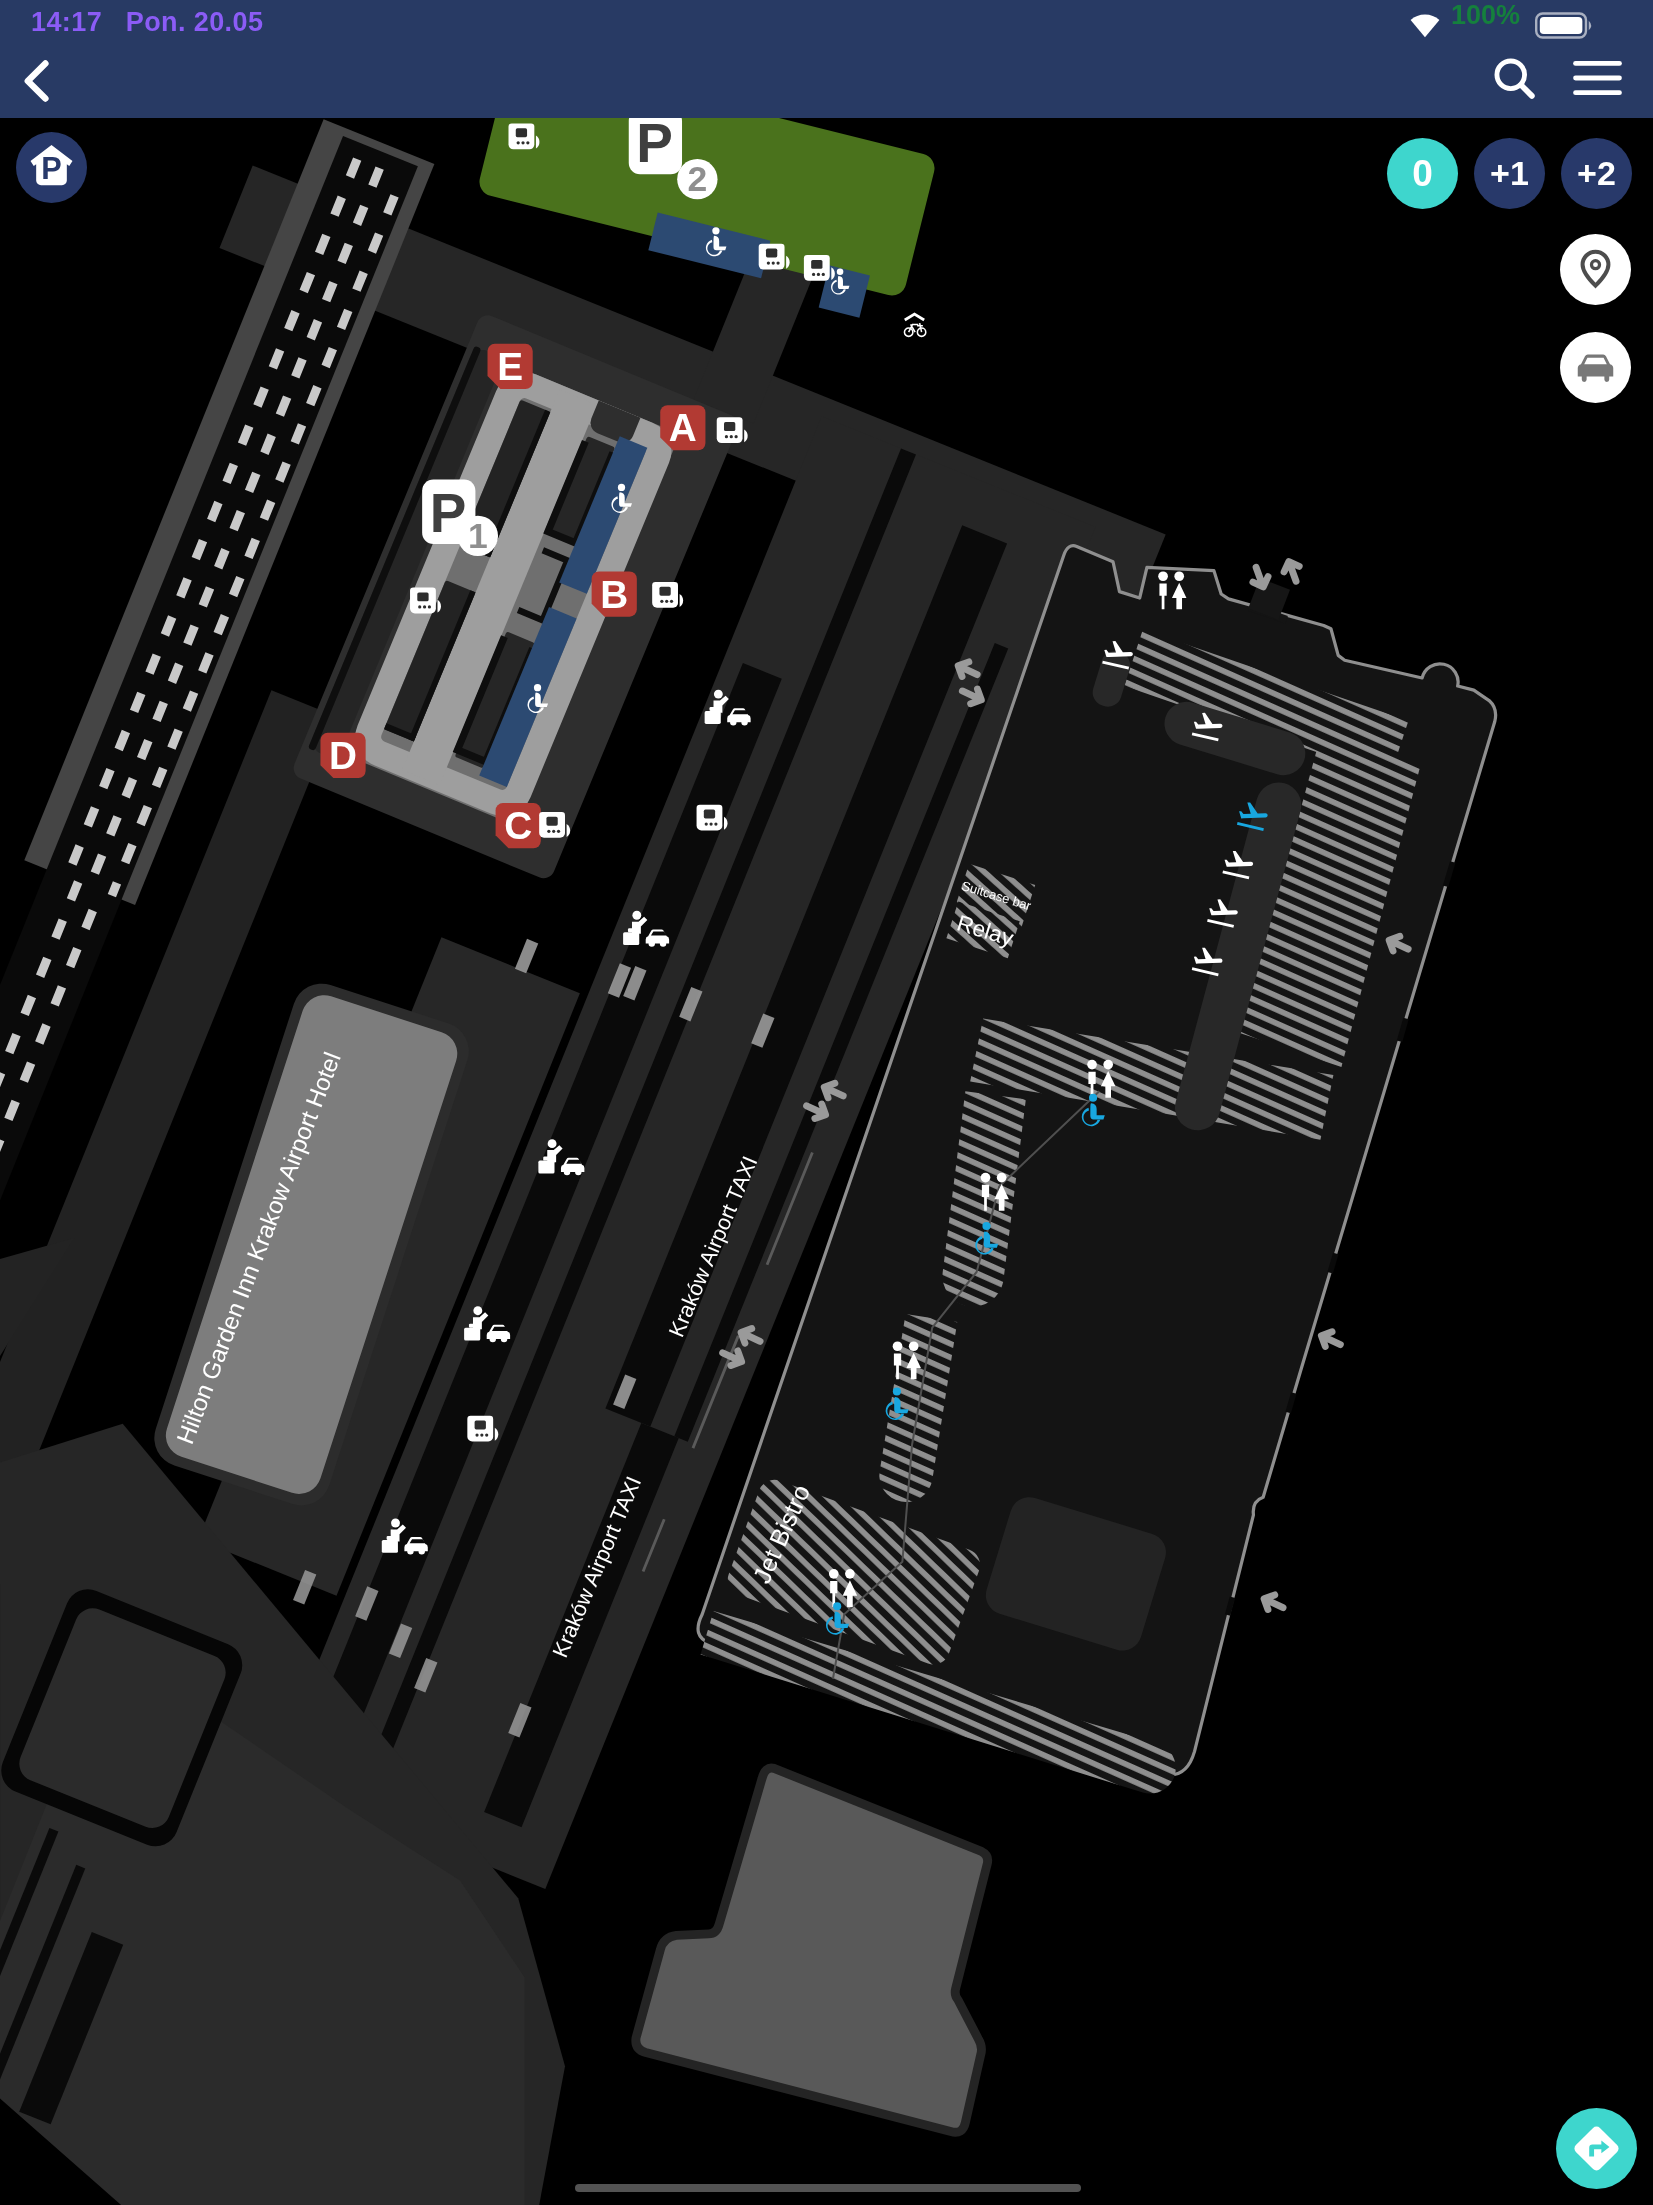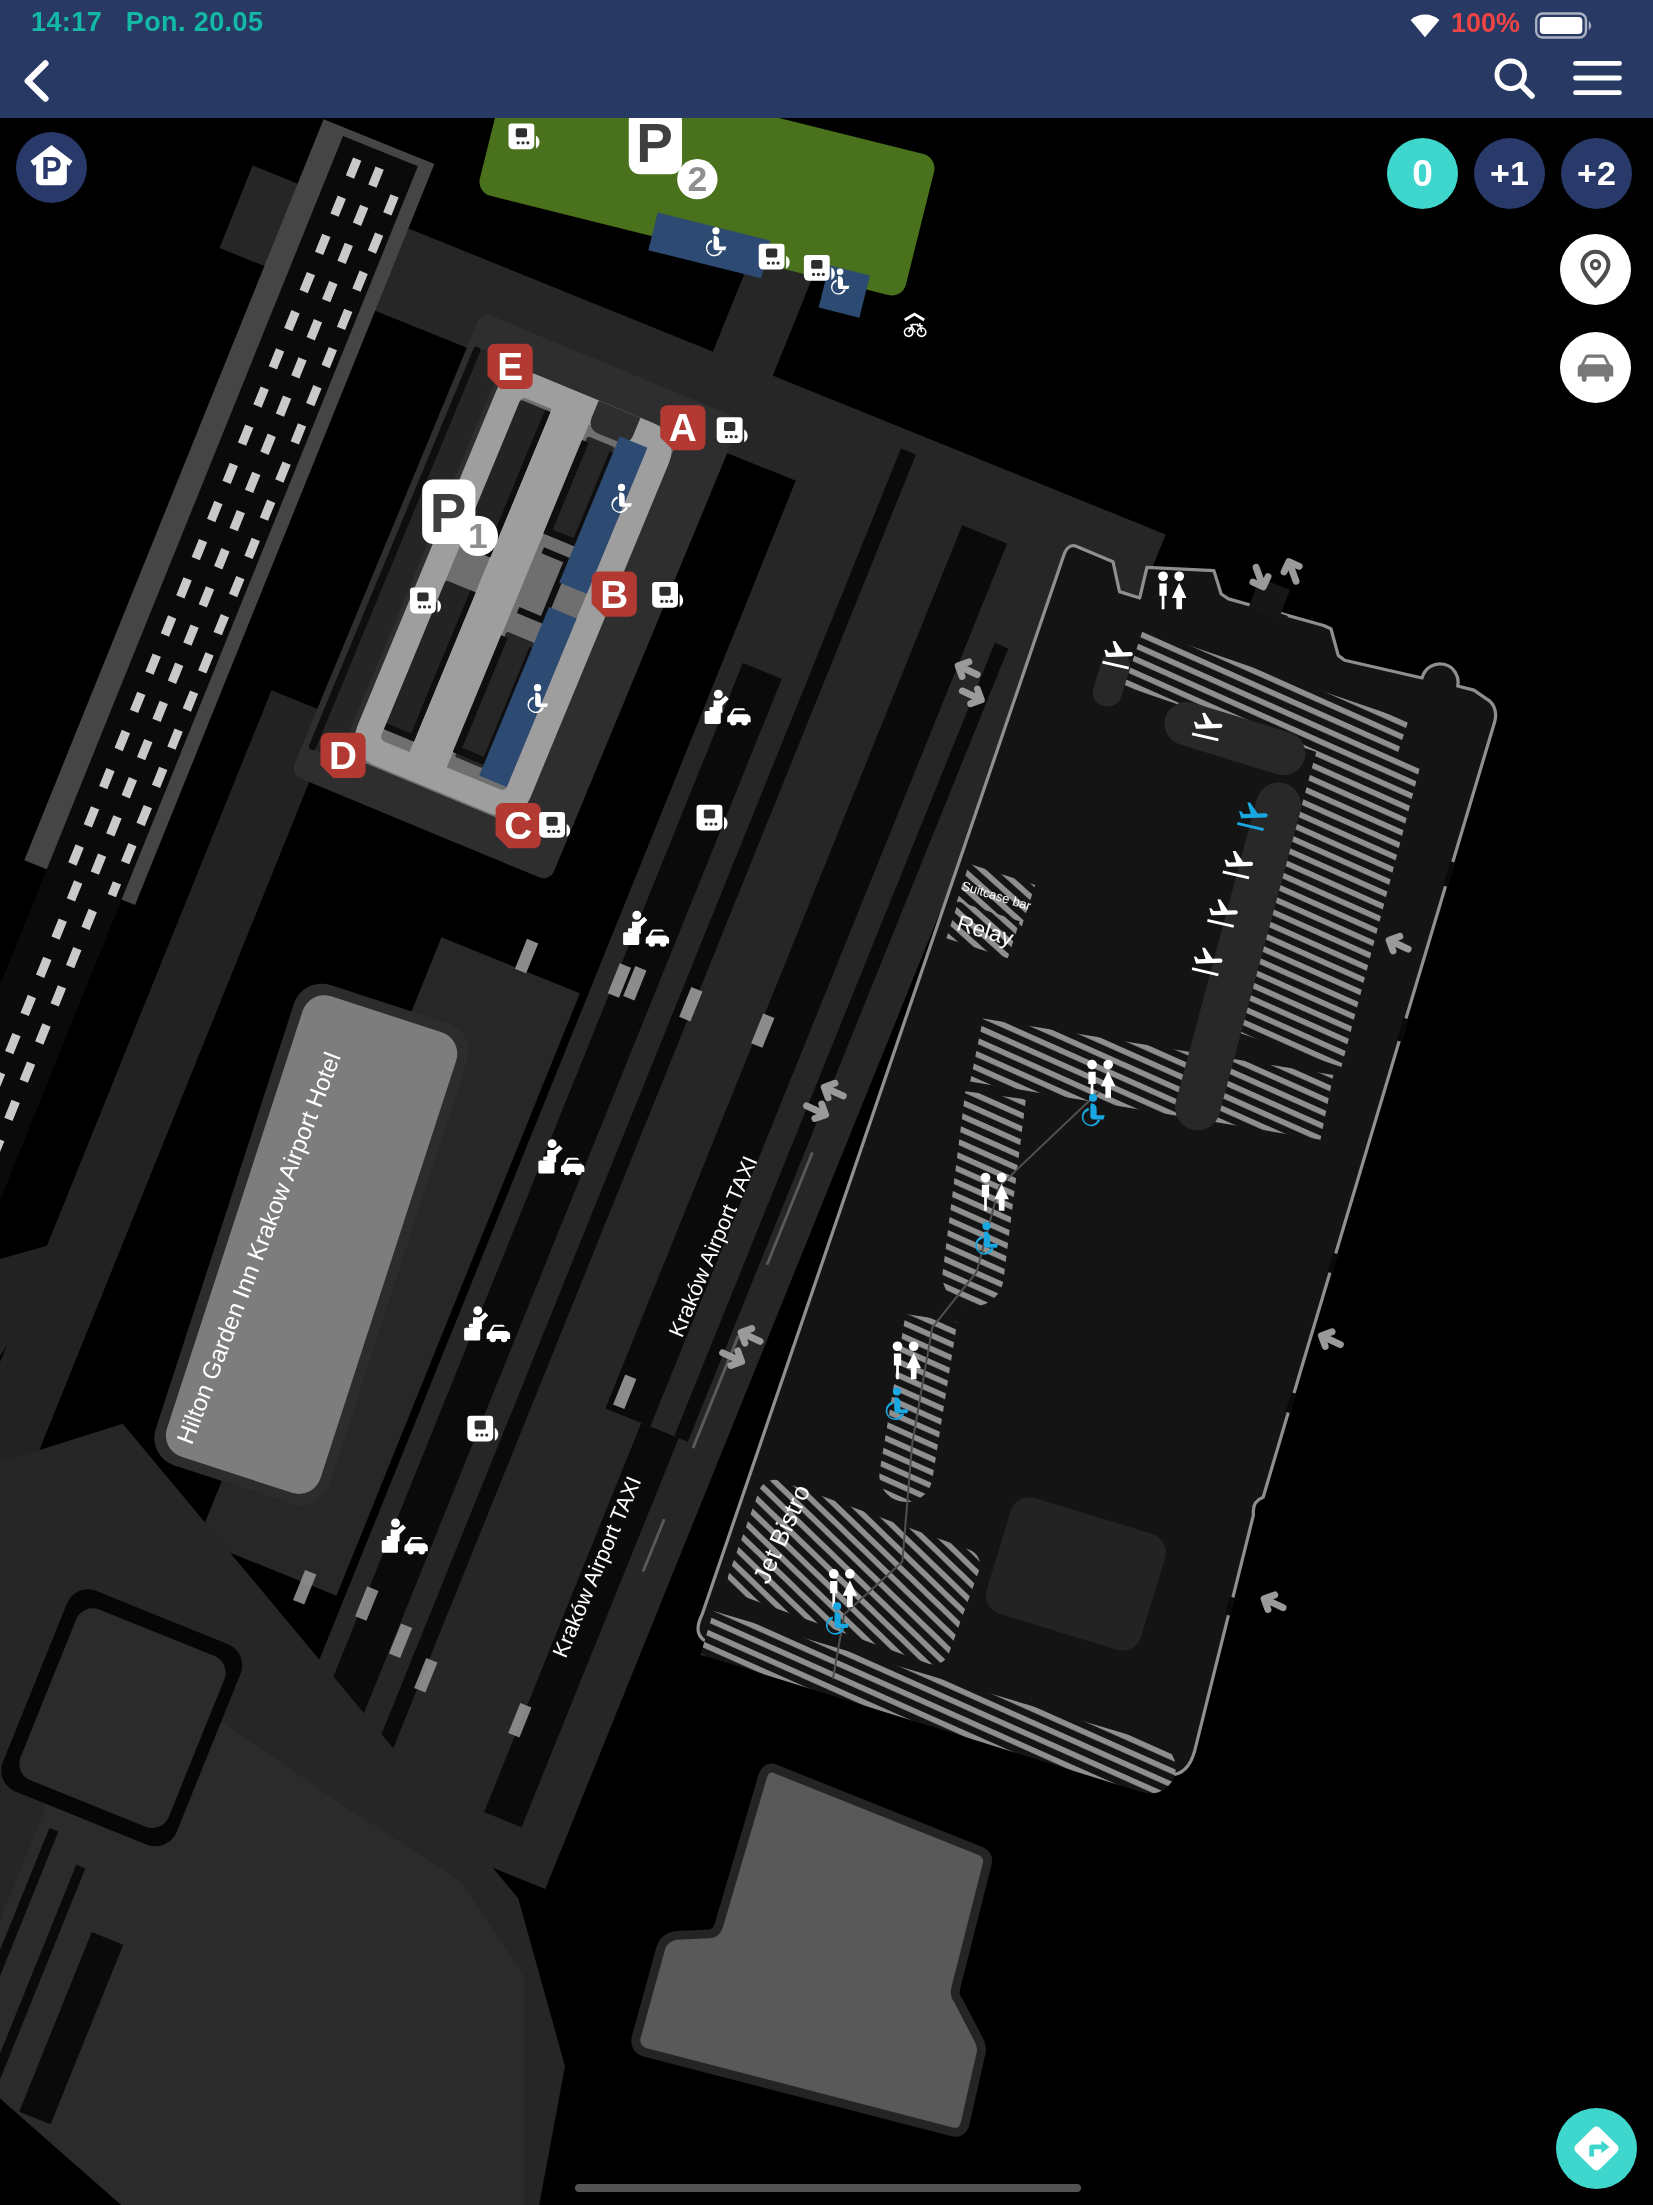--- a/index.html
+++ b/index.html
@@ -299,22 +299,22 @@
         <use href="#arrow"></use>
       </g>
 <text x="892" y="1548" transform="rotate(-67 892 1548)" font-size="27" fill="#fff" text-anchor="middle" font-family="Liberation Sans, sans-serif">Kraków Airport TAXI</text>
 <text x="748" y="1945" transform="rotate(-67 748 1945)" font-size="27" fill="#fff" text-anchor="middle" font-family="Liberation Sans, sans-serif">Kraków Airport TAXI</text>
 <text x="330" y="1550" transform="rotate(-69 330 1550)" font-size="30" fill="#fff" text-anchor="middle" font-family="Liberation Sans, sans-serif">Hilton Garden Inn Krakow Airport Hotel</text>
 <text x="978" y="1905" transform="rotate(-66 978 1905)" font-size="31" fill="#fff" text-anchor="middle" font-family="Liberation Sans, sans-serif">Jet Bistro</text>
 <text x="1218" y="1162" transform="rotate(17 1218 1162)" font-size="28" fill="#fff" text-anchor="middle" font-family="Liberation Sans, sans-serif">Relay</text>
 <text x="1233" y="1115" transform="rotate(17 1233 1115)" font-size="16" fill="#fff" text-anchor="middle" font-family="Liberation Sans, sans-serif">Suitcase bar</text>
 </svg>
 <div class="abs" style="left:0;top:0;width:1653px;height:118px;background:#283a64"></div>
-<div class="abs" style="left:31px;top:6.5px;color:#14b8a6;font-size:27px;font-weight:600;letter-spacing:0.4px">14:17&nbsp;&nbsp;&nbsp;Pon. 20.05</div>
-<div class="abs" style="left:1451px;top:8px;color:#ef4444;font-size:27px;font-weight:600;">100%</div>
+<div class="abs" style="left:31px;top:6.5px;color:#8b5cf6;font-size:27px;font-weight:600;letter-spacing:0.4px">14:17&nbsp;&nbsp;&nbsp;Pon. 20.05</div>
+<div class="abs" style="left:1451px;top:0;color:#15803d;font-size:27px;font-weight:600;">100%</div>
 <svg class="abs" style="left:1405px;top:9.7px" width="40" height="32" viewBox="0 0 50 40">
 <path d="M25 34 L7 12.5 a27 27 0 0 1 36 0 Z" fill="#fff"></path>
 </svg>
 <svg class="abs" style="left:1535px;top:9.7px" width="61" height="31" viewBox="0 0 76 38">
 <rect x="1.5" y="4" width="62" height="30" rx="8" fill="none" stroke="#ffffff" stroke-opacity="0.6" stroke-width="3"></rect>
 <rect x="6" y="8.5" width="53" height="21" rx="5" fill="#fff"></rect>
 <path d="M67 13 q6 6 0 12 z" fill="#ffffff" fill-opacity="0.6"></path>
 </svg>
 <svg class="abs" style="left:14.5px;top:57px" width="48" height="48" viewBox="0 0 60 60">
 <path d="M38 8 L16 30 L38 52" fill="none" stroke="#fff" stroke-width="8" stroke-linecap="round" stroke-linejoin="round"></path>

